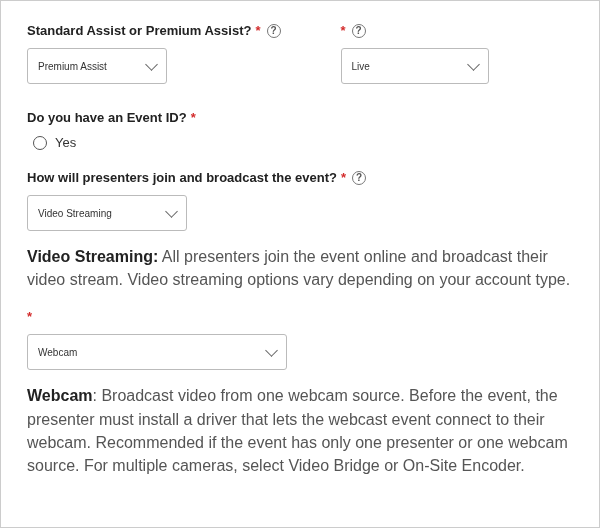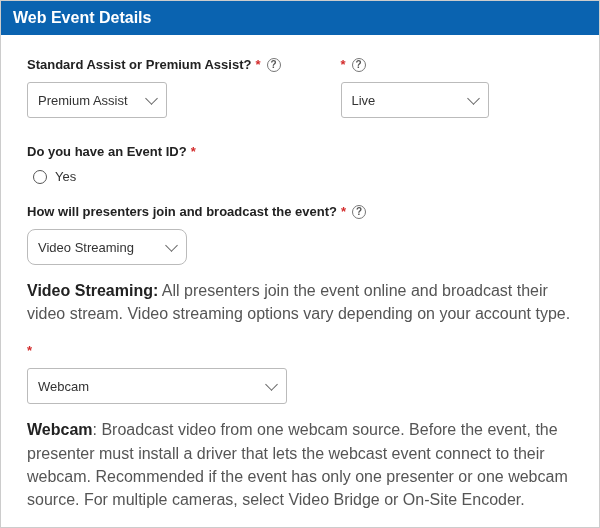--- a/index.html
+++ b/index.html
@@ -57,27 +57,27 @@
   }
   .select {
     border: 1px solid #bbb;
     border-radius: 3px;
     background: #fff;
     height: 36px;
     display: flex;
     align-items: center;
     justify-content: space-between;
     padding: 0 10px;
-    font-size: 13px;
+    font-size: 10px;
     color: #333;
     cursor: pointer;
   }
   .select.sm { width: 140px; }
   .select.md { width: 148px; }
-  .select.lg { width: 160px; border-radius: 8px; }
+  .select.lg { width: 160px; }
   .select.xl { width: 260px; }
   .chev {
     width: 9px; height: 9px;
     border-right: 1.5px solid #666;
     border-bottom: 1.5px solid #666;
     transform: rotate(45deg);
     margin-top: -3px;
   }
   .radio-group { display: flex; flex-direction: column; gap: 18px; padding-left: 6px; }
   .radio {
@@ -108,23 +108,20 @@
     line-height: 1.45;
     margin-bottom: 18px;
   }
   .desc strong { color: #222; font-weight: 700; }
   .section { margin-bottom: 14px; }
 </style>
 </head>
 <body>
 
 <div class="panel">
-  <div class="header">
-    <span>Web Event Details</span>
-  </div>
 
   <div class="body">
 
     <div class="row">
       <div class="field">
         <div class="label">
           <span>Standard Assist or Premium Assist?</span>
           <span class="req">*</span>
           <span class="help">?</span>
         </div>

